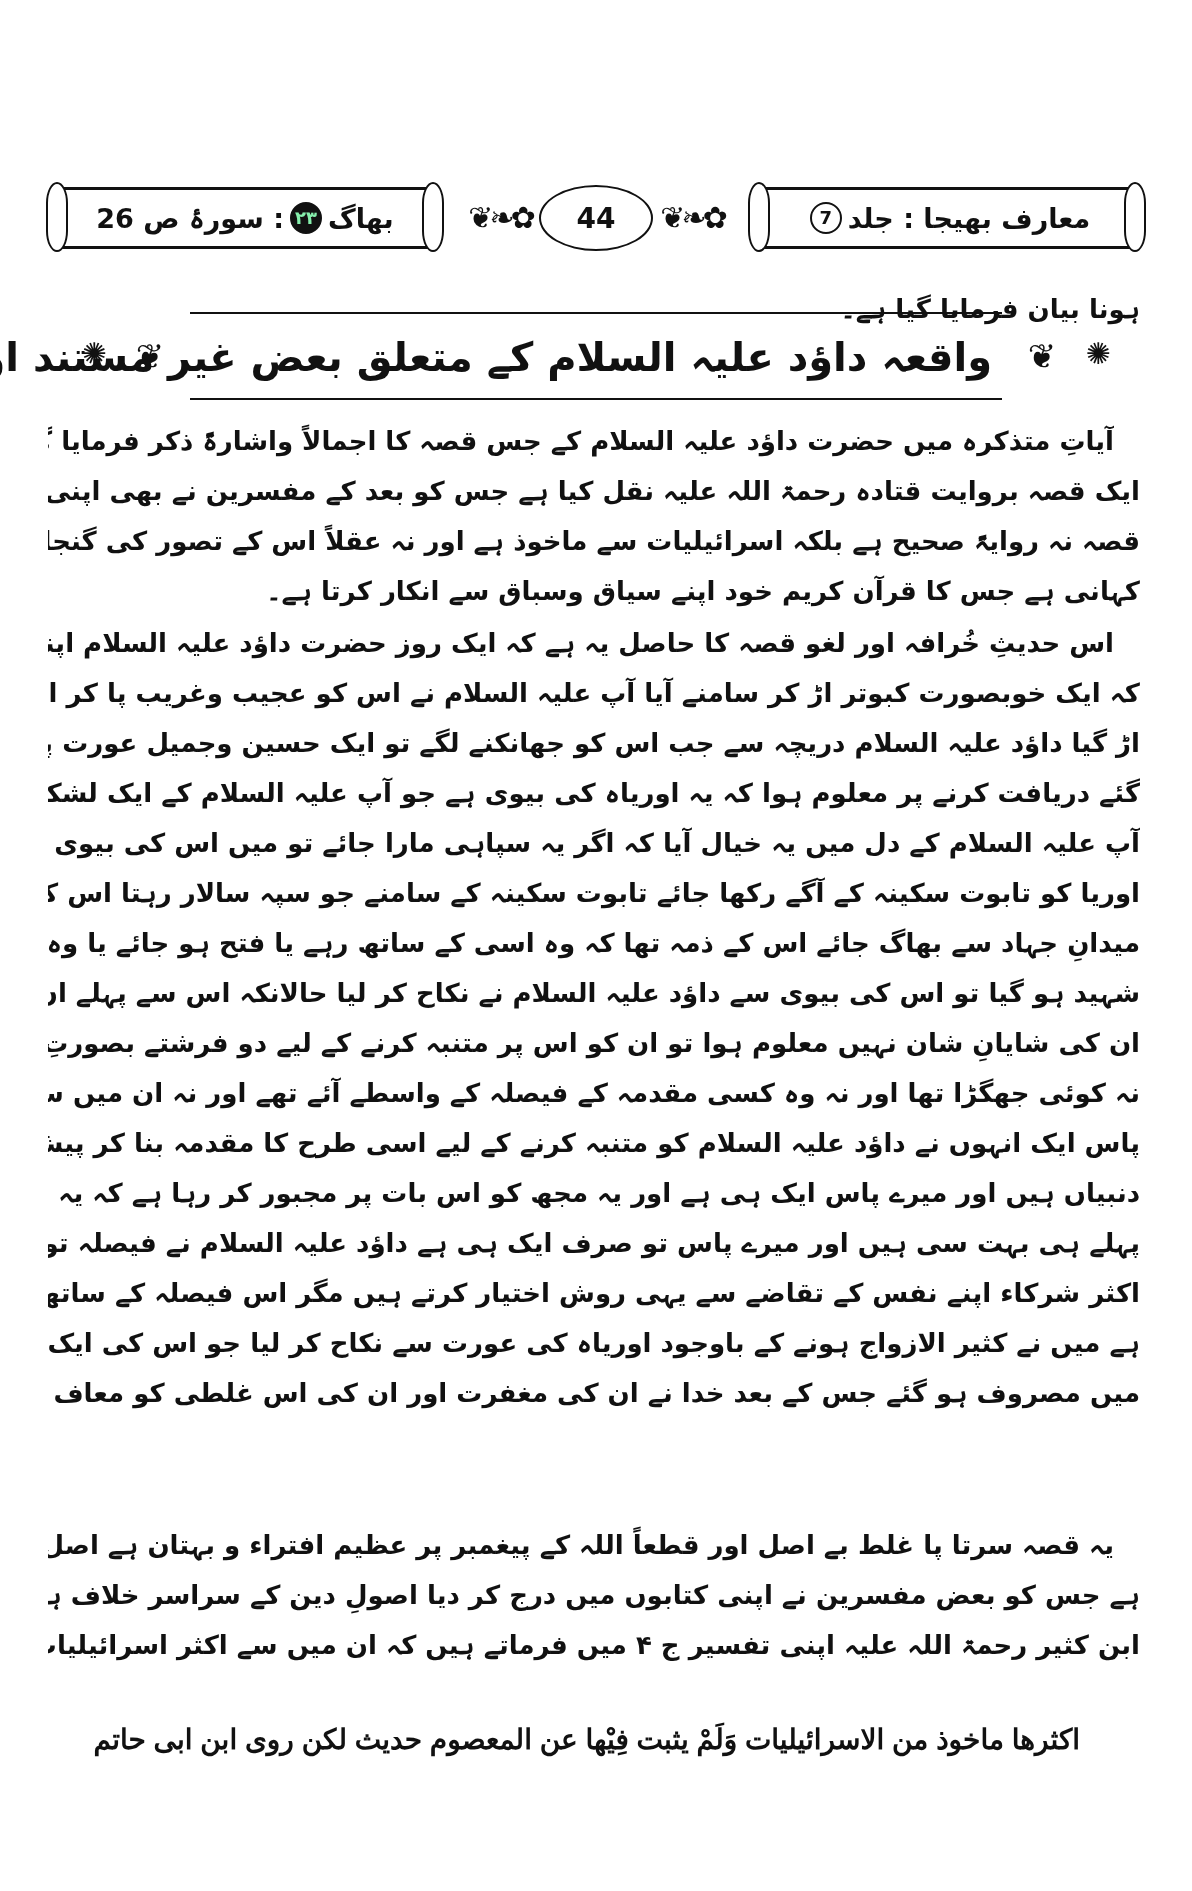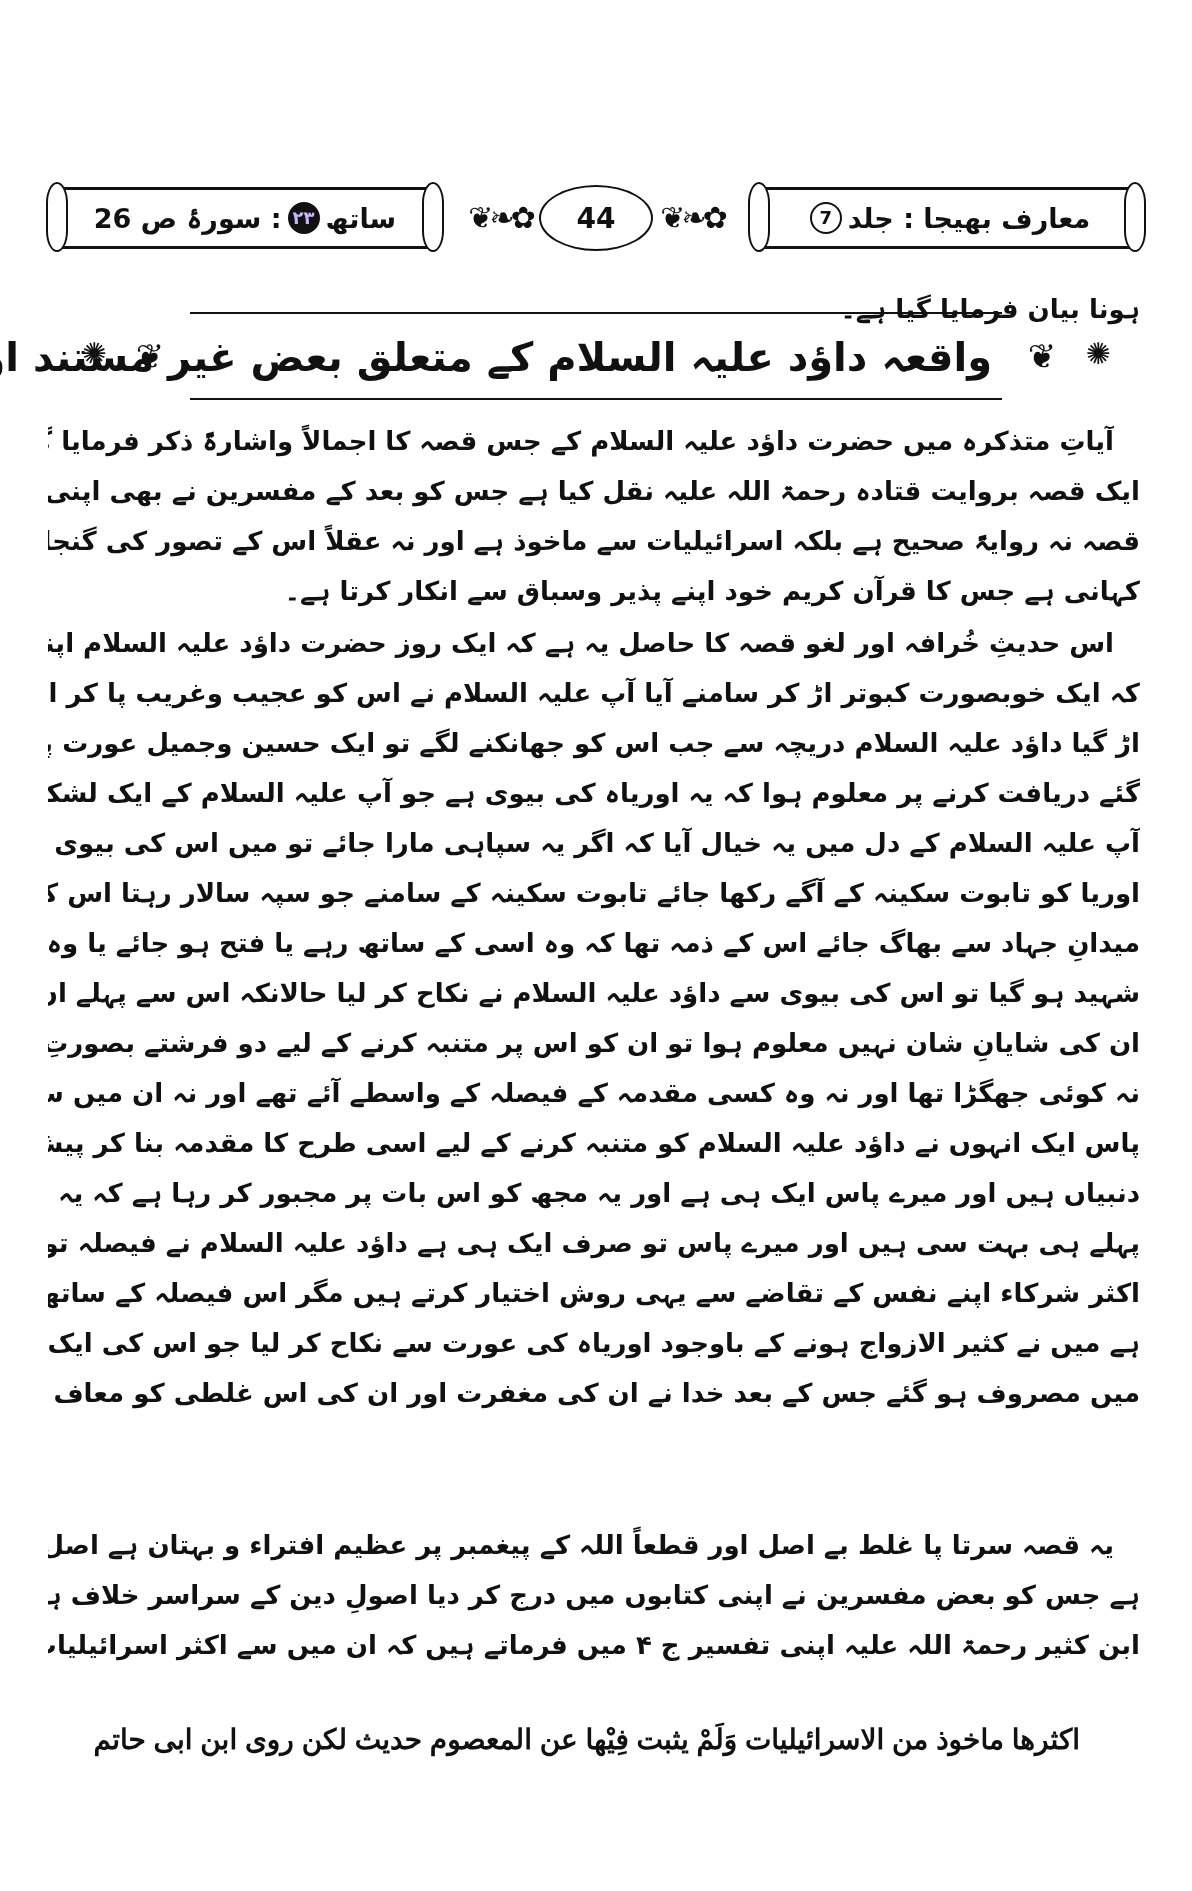--- a/index.html
+++ b/index.html
@@ -40,21 +40,21 @@
   .page-oval {
     width: 110px; height: 62px; border: 2.5px solid #111; border-radius: 50%;
     display: flex; align-items: center; justify-content: center;
     font-size: 28px; font-weight: bold; background: #fff; z-index: 2;
   }
   .circled {
     display: inline-block; width: 28px; height: 28px; border: 2.5px solid #111; border-radius: 50%;
     font-size: 18px; line-height: 28px; text-align: center; margin: 0 6px; vertical-align: middle;
     direction: ltr;
   }
-  .circled.filled { background: #111; color: #c4b5fd; }
+  .circled.filled { background: #111; color: #86efac; }
   .line {
     position: absolute; right: 52px; width: 1092px; height: 46px; line-height: 46px;
     direction: rtl; white-space: nowrap; overflow: hidden;
     text-align: justify; text-align-last: justify;
     font-size: 26px; font-weight: bold;
   }
   .line.last { text-align-last: right; }
   .line.indent { right: 78px; width: 1066px; }
 
   
@@ -84,21 +84,21 @@
     white-space: nowrap;
   }
 </style>
 </head>
 <body>
 
 <div class="page">
 
   <div class="header">
     <div class="hdr-box hdr-left">
-      <span>ساتھ</span>
+      <span>بھاگ</span>
       <span class="circled filled">۲۳</span>
       <span>: سورۂ ص 26</span>
     </div>
     <div class="hdr-center">
       <div class="ornament left">❦❧✿</div>
       <div class="page-oval">44</div>
       <div class="ornament right">❦❧✿</div>
     </div>
     <div class="hdr-box hdr-right">
       <span>معارف بھیجا : جلد</span>
@@ -115,21 +115,21 @@
     <div class="heading-flourish left">❦</div>
     <div class="heading-text">واقعہ داؤد علیہ السلام کے متعلق بعض غیر مستند اور بے اصل روایات</div>
     <div class="heading-flourish right">❦</div>
     <div class="heading-star right">✺</div>
   </div>
 
   <div>
     <div class="line indent" style="top:418px;">آیاتِ متذکرہ میں حضرت داؤد علیہ السلام کے جس قصہ کا اجمالاً واشارۃً ذکر فرمایا گیا ہے۔اس کی تفسیر وتشریح میں بعض مفسرین نے</div>
     <div class="line" style="top:468px;">ایک قصہ بروایت قتادہ رحمۃ اللہ علیہ نقل کیا ہے جس کو بعد کے مفسرین نے بھی اپنی تفاسیر میں نقل کیا اس وجہ سے وہ شہرت پذیر ہو گیا حالانکہ وہ</div>
     <div class="line" style="top:518px;">قصہ نہ روایۃً صحیح ہے بلکہ اسرائیلیات سے ماخوذ ہے اور نہ عقلاً اس کے تصور کی گنجائش معلوم ہوتی ہے بلاشبہ وہ قصہ نہایت ہی بے ہودہ</div>
-    <div class="line last" style="top:568px;">کہانی ہے جس کا قرآن کریم خود اپنے پذیر وسباق سے انکار کرتا ہے۔</div>
+    <div class="line last" style="top:568px;">کہانی ہے جس کا قرآن کریم خود اپنے سیاق وسباق سے انکار کرتا ہے۔</div>
   </div>
 
   <div>
     <div class="line indent" style="top:620px;">اس حدیثِ خُرافہ اور لغو قصہ کا حاصل یہ ہے کہ ایک روز حضرت داؤد علیہ السلام اپنے خلوت خانہ میں ذکر وعبادت میں مشغول تھے</div>
     <div class="line" style="top:670px;">کہ ایک خوبصورت کبوتر اڑ کر سامنے آیا آپ علیہ السلام نے اس کو عجیب وغریب پا کر اس کے پکڑنے کا ارادہ کیا تو وہ ایک سوراخ سے نکل کر</div>
     <div class="line" style="top:720px;">اڑ گیا داؤد علیہ السلام دریچہ سے جب اس کو جھانکنے لگے تو ایک حسین وجمیل عورت پر نظر پڑی جو غسل کر رہی تھی اس کے حسن وجمال پر فریفتہ ہو</div>
     <div class="line" style="top:770px;">گئے دریافت کرنے پر معلوم ہوا کہ یہ اوریاہ کی بیوی ہے جو آپ علیہ السلام کے ایک لشکر کا سپہ سالار ہے اور آج کل کسی جہاد میں باہر گیا ہوا ہے</div>
     <div class="line" style="top:820px;">آپ علیہ السلام کے دل میں یہ خیال آیا کہ اگر یہ سپاہی مارا جائے تو میں اس کی بیوی سے نکاح کر لوں اس لیے آپ نے فوج کو یہ حکم بھیجا کہ</div>
     <div class="line" style="top:870px;">اوریا کو تابوت سکینہ کے آگے رکھا جائے تابوت سکینہ کے سامنے جو سپہ سالار رہتا اس کے لیے امکان نہیں ہوتا تھا کہ وہ کسی بھی مرحلہ پر</div>
     <div class="line" style="top:920px;">میدانِ جہاد سے بھاگ جائے اس کے ذمہ تھا کہ وہ اسی کے ساتھ رہے یا فتح ہو جائے یا وہ شہید ہو جائے اس طرح اوریاہ کسی غزوہ میں</div>

